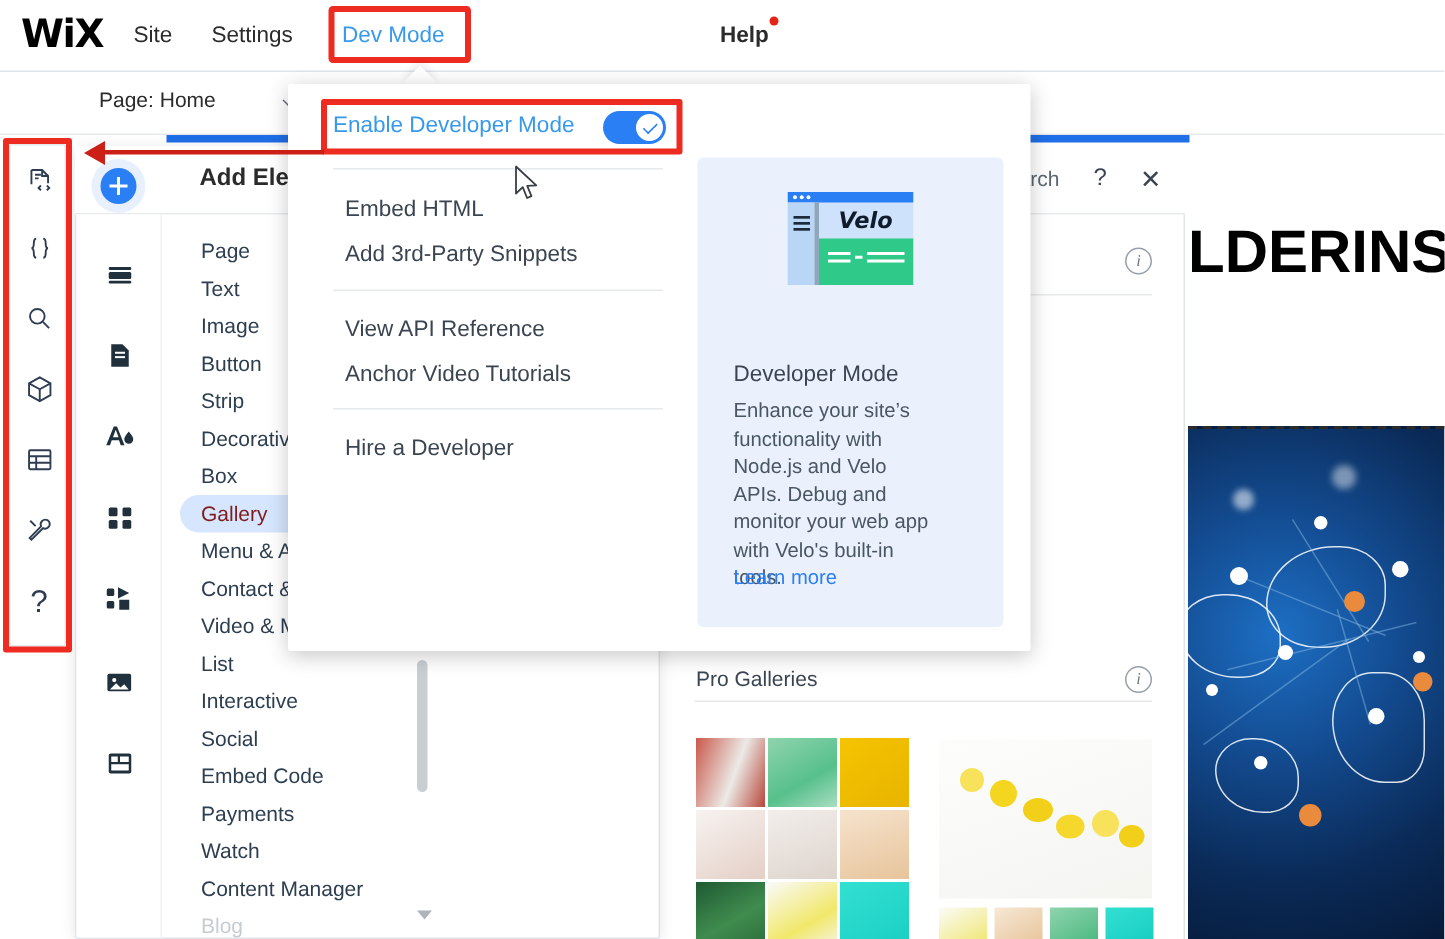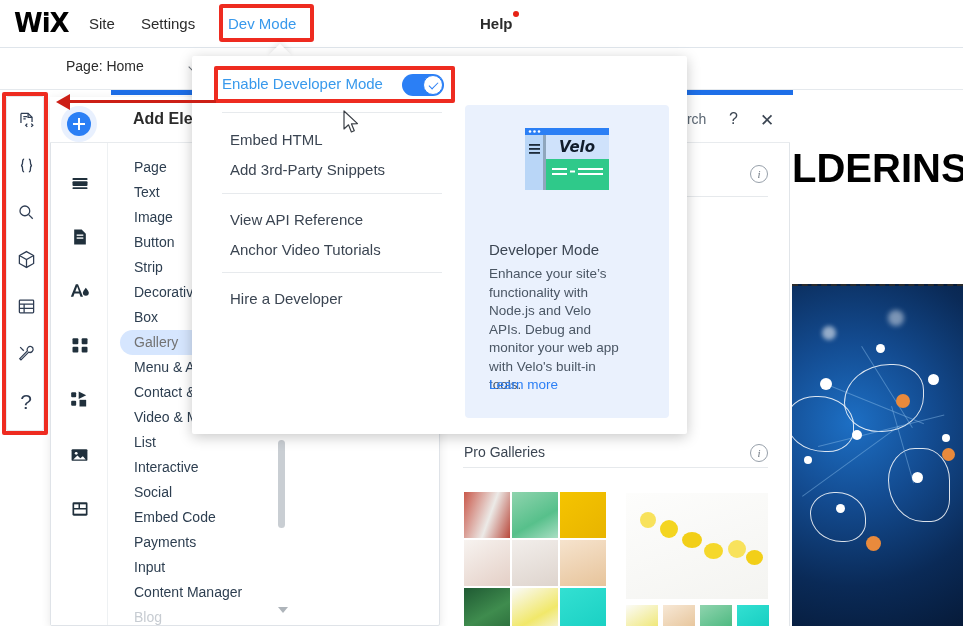--- a/index.html
+++ b/index.html
@@ -147,21 +147,21 @@
     display:flex;align-items:center;justify-content:center;color:#20303c;z-index:18;
   }
   .cat-list{
     position:absolute;left:120px;top:155px;width:170px;z-index:18;
   }
   .cat{
     font-size:14px;color:#2d3e50;line-height:25px;height:25px;
     padding-left:14px;white-space:nowrap;cursor:default;
   }
   .cat.sel{
-    color:#737373;background:#d6e6fe;border-radius:13px;
+    color:#7f1d1d;background:#d6e6fe;border-radius:13px;
     width:84px;box-sizing:border-box;
   }
   .cat.faded{color:#c7ccd2;}
   #cat-scroll-track{
     position:absolute;left:278px;top:155px;width:7px;height:450px;z-index:18;
   }
   #cat-scroll-thumb{
     position:absolute;left:278px;top:440px;width:7px;height:88px;
     background:#c9ced3;border-radius:4px;z-index:18;
   }
@@ -439,21 +439,21 @@
     <div class="cat">Box</div>
     <div class="cat sel">Gallery</div>
     <div class="cat">Menu &amp; Anchor</div>
     <div class="cat">Contact &amp; Forms</div>
     <div class="cat">Video &amp; Music</div>
     <div class="cat">List</div>
     <div class="cat">Interactive</div>
     <div class="cat">Social</div>
     <div class="cat">Embed Code</div>
     <div class="cat">Payments</div>
-    <div class="cat">Input</div>
+    <div class="cat">Watch</div>
     <div class="cat">Content Manager</div>
     <div class="cat faded">Blog</div>
   </div>
 <div id="cat-scroll-track"></div>
 <div id="cat-scroll-thumb"></div>
 <div id="cat-scroll-arrow"></div>
 
 <div id="content-area"></div>
 <div id="content-header"></div>
 <div id="search-text">Search</div>

